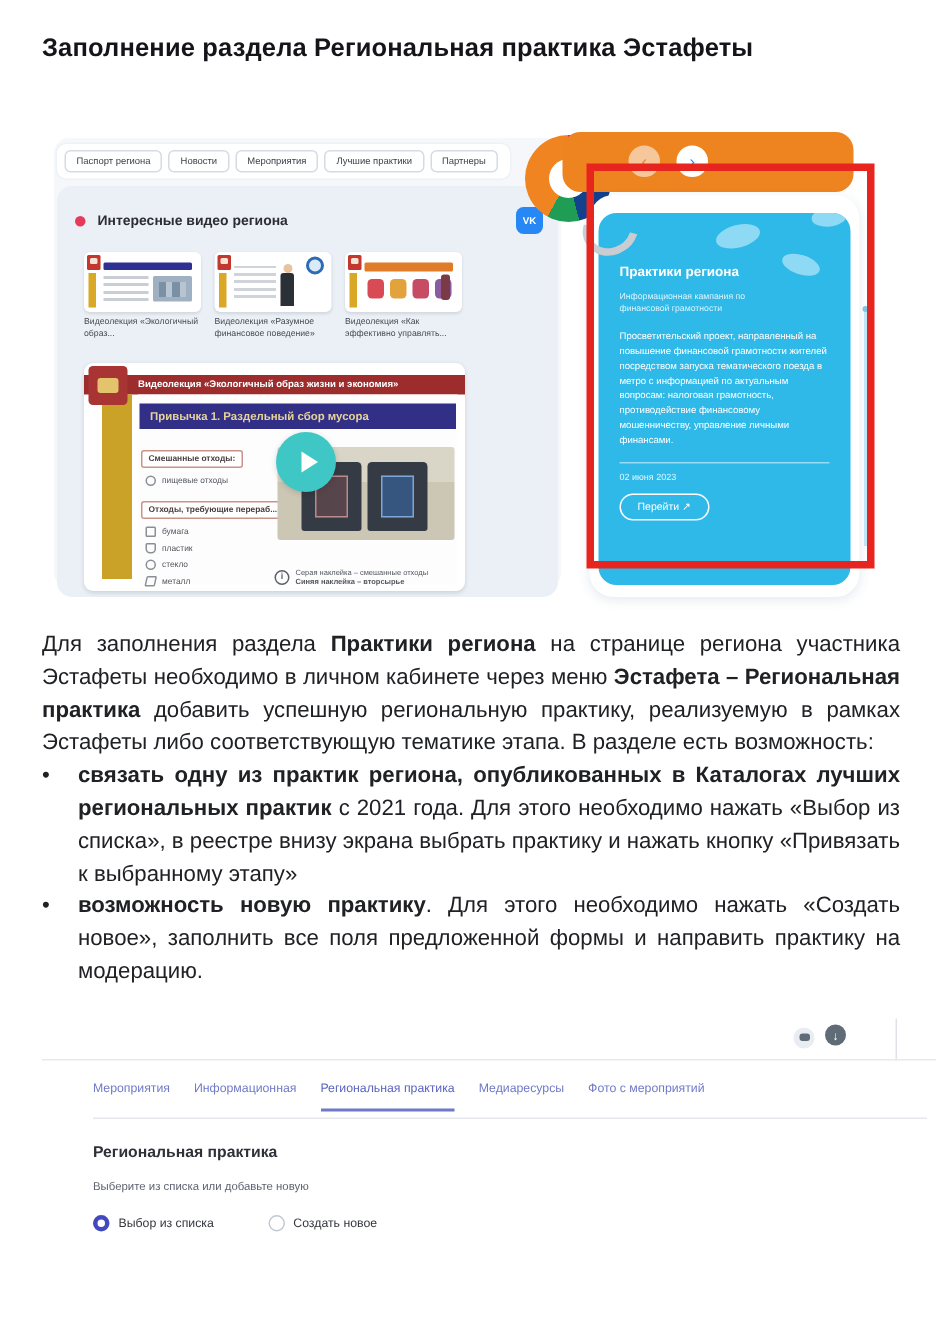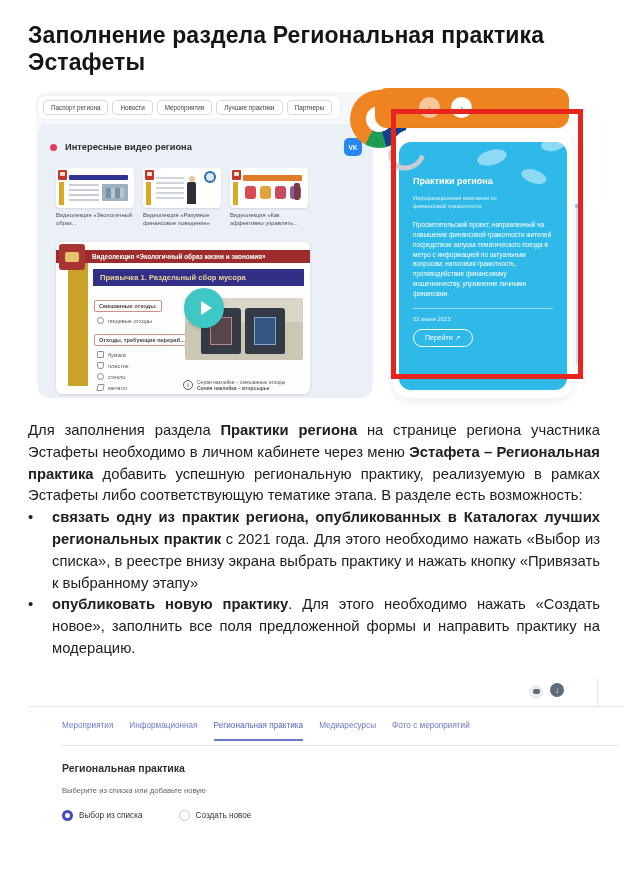--- a/index.html
+++ b/index.html
@@ -2,21 +2,21 @@
 <html><head>
 <meta charset="utf-8">
 <style>
   * { box-sizing: border-box; margin: 0; padding: 0; }
   html,body { background:#fff; }
   .page {
     position: relative; width: 624px; height: 883px; overflow: hidden;
     background: #fff; font-family: "Liberation Sans", sans-serif; color:#1d1d1f;
   }
   
-  .doc-title { position:absolute; left:28px; top:22px; font-size:23px; color:#141419; letter-spacing:.1px; }
+  .doc-title { position:absolute; left:28px; top:22px; font-size:17px; color:#141419; letter-spacing:.1px; }
   .doc-title b { font-weight:bold; }
 
   
   .shot1 { position:absolute; left:36px; top:88px; width:572px; height:314px; }
   .left-bg { position:absolute; left:0; top:4px; width:338px; height:300px; background:#F5F7FA; border-radius:10px; }
   .tabs-strip { position:absolute; left:2px; top:8px; width:302px; height:23px; background:#fff; border-radius:6px;
     display:flex; align-items:center; gap:4px; padding:0 5px; box-shadow:0 0 0 1px #eef1f5; }
   .pill { font-size:6.3px; color:#3d424a; background:#fff; border:1px solid #d6dbe2; border-radius:4px; padding:3px 7px; white-space:nowrap; }
 
   .video-card { position:absolute; left:2px; top:36px; width:334px; height:274px; background:#EBF0F6; border-radius:10px; }
@@ -270,21 +270,21 @@
   </div>
 
   <div class="doc">
     <p class="just"><span>Для заполнения раздела </span><b>Практики региона</b><span> на странице региона участника Эстафеты необходимо в личном кабинете через меню </span><b>Эстафета – Региональная практика</b><span> добавить успешную региональную практику, реализуемую в рамках Эстафеты либо соответствующую тематике этапа. В разделе есть возможность:</span></p>
     <div class="li">
       <span class="dot">•</span>
       <div class="li-text"><b>связать одну из практик региона, опубликованных в Каталогах лучших региональных практик</b><span> с 2021 года. Для этого необходимо нажать «Выбор из списка», в реестре внизу экрана выбрать практику и нажать кнопку «Привязать к выбранному этапу»</span></div>
     </div>
     <div class="li">
       <span class="dot">•</span>
-      <div class="li-text"><b>опубликовать новую практику</b><span>. Для этого необходимо нажать «Создать новое», заполнить все поля предложенной формы и направить практику на модерацию.</span></div>
+      <div class="li-text"><b>возможность новую практику</b><span>. Для этого необходимо нажать «Создать новое», заполнить все поля предложенной формы и направить практику на модерацию.</span></div>
     </div>
   </div>
 
   <span class="fab1"></span>
   <span class="fab2">↓</span>
   <span class="edge-line"></span>
 
   <div class="shot2">
     <div class="s2-topline"></div>
     <div class="s2-tabs">

